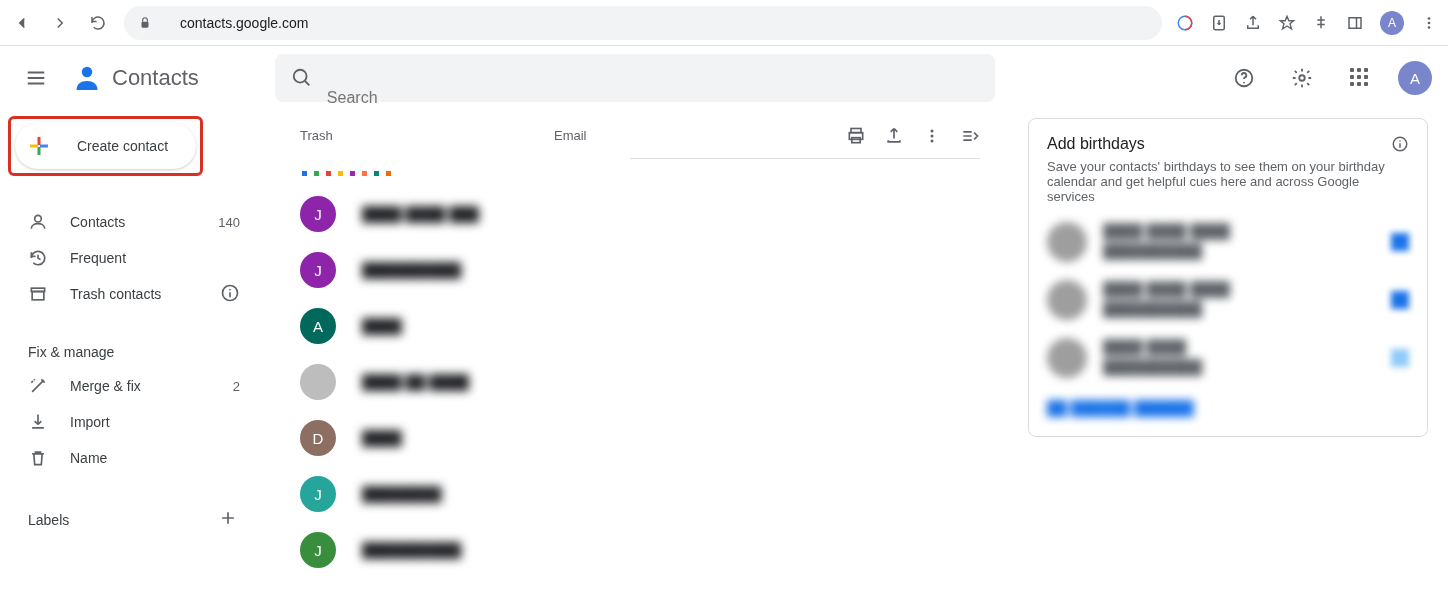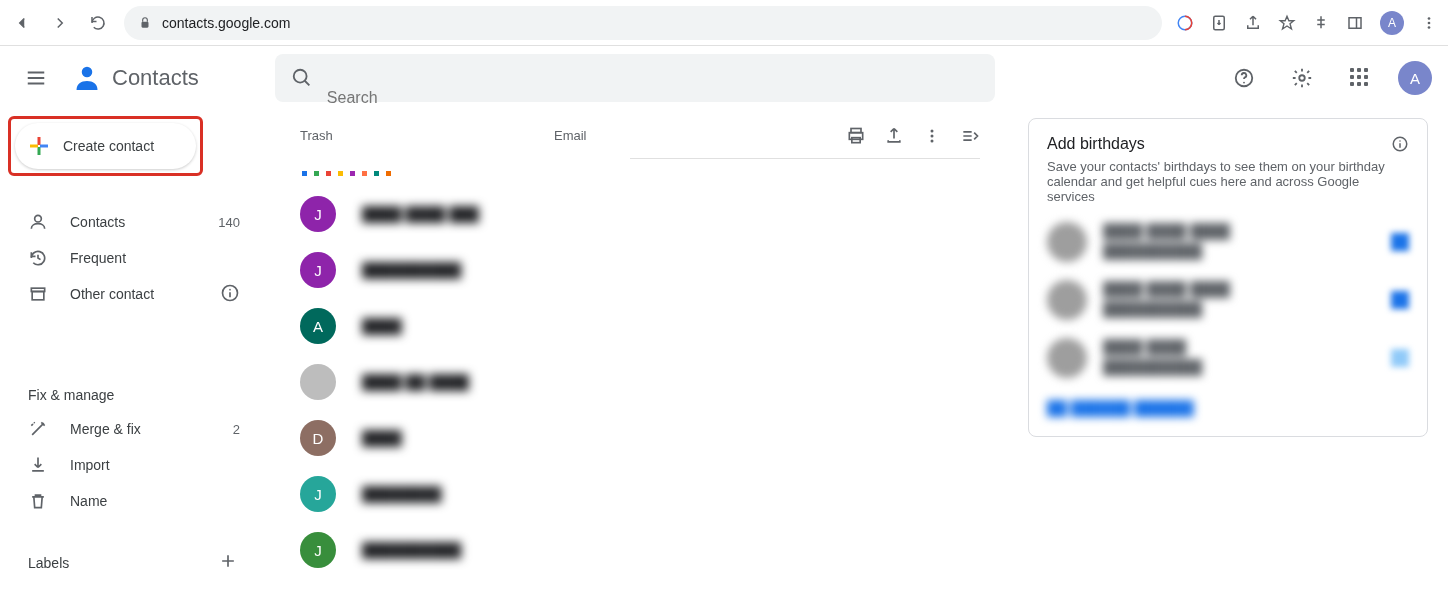--- a/index.html
+++ b/index.html
@@ -2,21 +2,21 @@
 <html><head>
 <meta charset="utf-8">
 <style>
   * { box-sizing: border-box; margin: 0; padding: 0; font-family: Arial, 'Helvetica Neue', sans-serif; }
   body { background: #fff; width: 1448px; height: 596px; overflow: hidden; color: #202124; }
 
   
   .chrome-bar { height: 46px; display: flex; align-items: center; padding: 0 10px; border-bottom: 1px solid #e0e0e0; gap: 14px; }
   .chrome-bar .nav-btn, .chrome-bar .icon-btn { width: 24px; height: 24px; display:flex; align-items:center; justify-content:center; color:#5f6368; cursor:pointer; border-radius:50%; }
   .chrome-bar .nav-btn svg, .chrome-bar .icon-btn svg { width:18px; height:18px; }
-  .omnibox { flex:1; max-width: 1040px; height: 34px; background:#f1f3f4; border-radius:17px; display:flex; align-items:center; padding:8px 14px; gap:10px; color:#202124; font-size:14px; }
+  .omnibox { flex:1; max-width: 1040px; height: 34px; background:#f1f3f4; border-radius:17px; display:flex; align-items:center; padding:8px 14px; gap:28px; color:#202124; font-size:14px; }
   .omnibox .lock { width:14px; height:14px; color:#5f6368; }
   .chrome-right { margin-left:auto; display:flex; align-items:center; gap:16px; }
   .avatar-small { width:24px; height:24px; border-radius:50%; background:#7986cb; color:#fff; display:flex; align-items:center; justify-content:center; font-size:12px; font-weight:500;}
   .chrome-right svg { width:18px; height:18px; color:#5f6368; }
 
   
   .app-header { height:64px; display:flex; align-items:center; padding:0 16px; gap:16px; }
   .hamburger { width:40px; height:40px; display:flex; align-items:center; justify-content:center; color:#5f6368; cursor:pointer; border-radius:50%; }
   .logo-wrap { display:flex; align-items:center; gap:10px; }
   .logo-wrap .logo { width:30px; height:30px; }
@@ -30,29 +30,29 @@
   .avatar-big { width:34px; height:34px; border-radius:50%; background:#7986cb; color:#fff; display:flex; align-items:center; justify-content:center; font-size:15px; font-weight:500; cursor:pointer;}
   
   
   .grid9 { width:20px; height:20px; display:grid; grid-template-columns:repeat(3,4px); grid-template-rows:repeat(3,4px); gap:3px; }
   .grid9 span { background:#5f6368; border-radius:1px; }
 
   
   .content { display:flex; height:calc(596px - 46px - 64px); }
   .sidebar { width:260px; padding-top:6px; padding-left:6px; }
   .create-btn-wrap { border:3px solid #d93025; border-radius:6px; padding:4px; width:195px; margin-left:2px; }
-  .create-btn { height:46px; border-radius:24px; background:#fff; box-shadow:0 1px 3px rgba(0,0,0,.2); display:flex; align-items:center; padding:0 18px 0 12px; gap:12px; cursor:pointer; }
+  .create-btn { height:46px; border-radius:24px; background:#fff; box-shadow:0 1px 3px rgba(0,0,0,.2); display:flex; align-items:center; padding:0 18px 0 12px; gap:26px; cursor:pointer; }
   .create-btn .plus { width:24px; height:24px; }
   .create-btn span.lbl { font-size:14px; color:#3c4043; font-weight:500; }
   .nav-list { margin-top:28px; }
   .nav-item { height:36px; display:flex; align-items:center; padding:0 20px 0 22px; color:#3c4043; font-size:14px; gap:22px; cursor:pointer; border-radius:0 18px 18px 0; }
   .nav-item svg { width:20px; height:20px; color:#5f6368; }
   .nav-item .count { margin-left:auto; font-size:13px; color:#5f6368; }
   .nav-sep { height:24px; }
-  .section-title { padding:8px 22px; font-size:14px; font-weight:500; color:#3c4043;margin-top:43px; }
+  .section-title { padding:8px 22px; font-size:14px; font-weight:500; color:#3c4043; }
   .labels-row { display:flex; align-items:center; padding:8px 22px; font-size:14px; color:#3c4043; }
   .labels-row .add { margin-left:auto; cursor:pointer; color:#5f6368; }
 
   .main { flex:1; padding:4px 20px 0 40px; position:relative; }
   .col-header { display:flex; align-items:center; height:44px; font-size:13px; color:#5f6368; border-bottom:1px solid #fff; }
   .col-header .c-name { width:254px; }
   .col-header .c-email { flex:1; }
   .col-header .actions { display:flex; gap:18px; align-items:center; }
   .col-header .actions svg { width:20px; height:20px; color:#5f6368; cursor:pointer; }
   .divider { height:1px; background:#e0e0e0; margin-left:330px; margin-right:0; }
@@ -222,21 +222,21 @@
             <path d="M4 5v5h5" stroke="currentColor" stroke-width="2" fill="none"></path>
             <path d="M12 8v4l3 2" stroke="currentColor" stroke-width="2" fill="none"></path>
           </svg>
         <span>Frequent</span>
       </div>
       <div class="nav-item">
         <svg viewBox="0 0 24 24">
             <rect x="4" y="5" width="16" height="4" stroke="currentColor" stroke-width="2" fill="none"></rect>
             <rect x="5" y="9" width="14" height="10" stroke="currentColor" stroke-width="2" fill="none"></rect>
           </svg>
-        <span>Other contact</span>
+        <span>Trash contacts</span>
         <span class="count"><svg width="18" height="18" viewBox="0 0 24 24">
               <circle cx="12" cy="12" r="9" stroke="#5f6368" stroke-width="2" fill="none"></circle>
               <circle cx="12" cy="8" r="1" fill="#5f6368"></circle>
               <line x1="12" y1="11" x2="12" y2="17" stroke="#5f6368" stroke-width="2"></line>
             </svg></span>
       </div>
 
       <div class="nav-sep"></div>
       <div class="section-title">Fix &amp; manage</div>
       <div class="nav-item">

